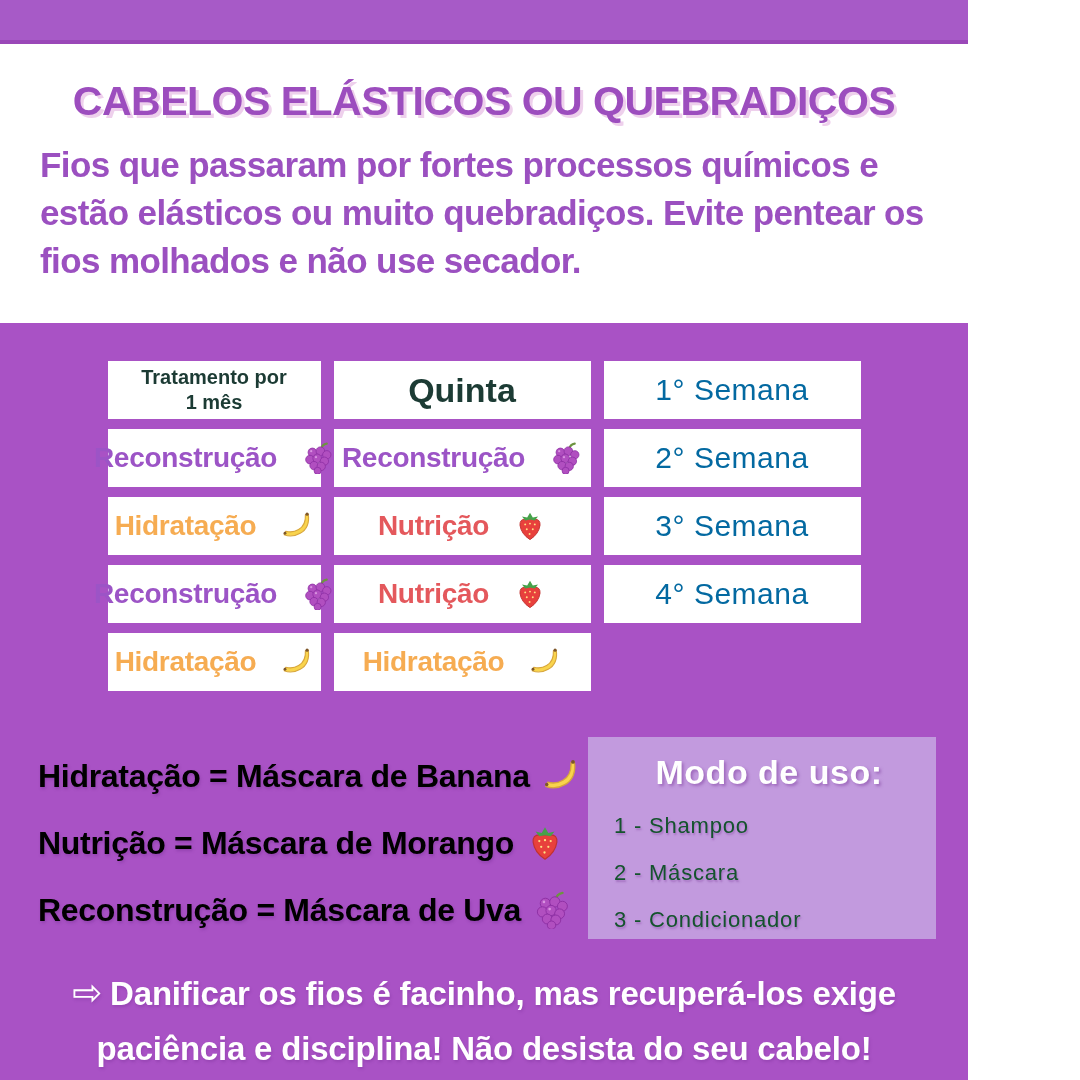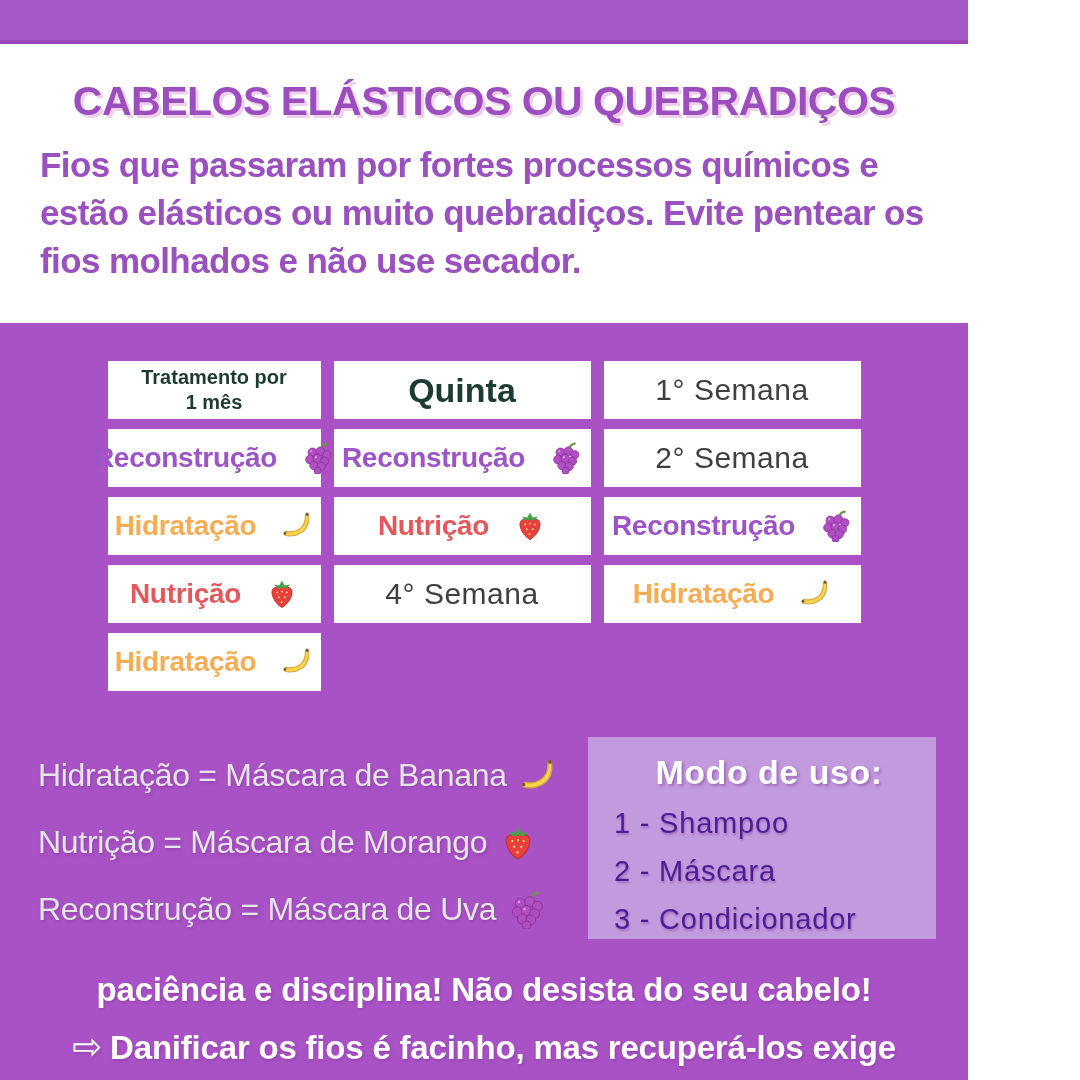--- a/index.html
+++ b/index.html
@@ -31,49 +31,49 @@
   }
   .cell{
     background:#ffffff;height:58px;
     display:flex;align-items:center;justify-content:center;
   }
   .cell.corner{
     font-weight:bold;font-size:20px;color:#1c3b34;
     text-align:center;white-space:pre-line;line-height:1.25;
   }
   .cell.day{font-size:34px;font-weight:bold;color:#1c3b34;}
-  .cell.week{font-size:30px;font-weight:400;color:#404040;letter-spacing:0.5px;}
+  .cell.week{font-size:30px;font-weight:400;color:#0369a1;letter-spacing:0.5px;}
   .cell.treat{gap:25px;font-weight:bold;font-size:28px;letter-spacing:-0.3px;}
 
   .fruit-icon{width:32px;height:32px;display:inline-block;flex:0 0 auto;}
   .fruit-icon svg{width:100%;height:100%;display:block;}
   .legend .fruit-icon{width:38px;height:38px;}
 
   
   .mid-row{
     display:flex;justify-content:space-between;align-items:flex-start;
     padding:0 32px 0 38px;margin-top:46px;
   }
   .legend{display:flex;flex-direction:column;gap:29px;padding-top:20px;}
   .legend-item{
-    display:flex;gap:12px;
-    color:#e5e5e5;font-weight:normal;font-size:32px;letter-spacing:-0.3px;
+    display:flex;align-items:center;gap:12px;
+    color:#000000;font-weight:bold;font-size:32px;letter-spacing:-0.3px;
     text-shadow:1px 2px 3px rgba(110,40,140,0.35);
   }
   .usage-box{
     width:348px;height:202px;box-sizing:border-box;
     padding:16px 12px 0 26px;background:#c29ade;
   }
   .usage-title{
     text-align:center;font-size:34px;font-weight:bold;color:#ffffff;
     letter-spacing:0.5px;margin-bottom:6px;
     text-shadow:2px 2px 3px rgba(140,80,170,0.65);
   }
   .usage-item{
-    font-size:29px;color:#4c1d95;margin-top:15px;letter-spacing:0.8px;
+    font-size:22px;color:#14532d;margin-top:21px;letter-spacing:0.8px;
     text-shadow:1px 2px 2px rgba(140,80,170,0.55);
   }
 
   
   .footer-message{margin-top:24px;text-align:center;}
   .footer-line{
     color:#ffffff;font-weight:bold;font-size:33px;line-height:1.64;
     letter-spacing:-0.2px;text-shadow:1px 2px 3px rgba(110,40,140,0.3);
   }
   .arrow{
@@ -167,20 +167,21 @@
                 <circle cx="20" cy="17" r="1.2"></circle>
                 <circle cx="26" cy="18" r="1.2"></circle>
                 <circle cx="16" cy="24" r="1.2"></circle>
                 <circle cx="23.5" cy="24" r="1.2"></circle>
                 <circle cx="19.5" cy="30" r="1.2"></circle>
               </g>
             </svg>
           </span>
       </div>
 
+      <div class="cell week">3° Semana</div>
       <div class="cell treat">
         <span style="color: rgb(156, 84, 198);">Reconstrução</span>
         <span class="fruit-icon">
             <svg viewBox="0 0 40 40" xmlns="http://www.w3.org/2000/svg">
               <path d="M24 9 Q25 3 31 2" stroke="#6d9440" stroke-width="2.6" fill="none" stroke-linecap="round"></path>
               <g fill="#b14fc0" stroke="#8d2fa3" stroke-width="1">
                 <circle cx="13" cy="13" r="5.4"></circle>
                 <circle cx="23" cy="11.5" r="5.4"></circle>
                 <circle cx="31" cy="16" r="5.2"></circle>
                 <circle cx="10" cy="22" r="5.4"></circle>
@@ -290,20 +291,20 @@
 
       <aside class="usage-box" style="background-color: rgb(194, 154, 222);">
         <div class="usage-title">Modo de uso:</div>
         <div class="usage-item">1 - Shampoo</div>
         <div class="usage-item">2 - Máscara</div>
         <div class="usage-item">3 - Condicionador</div>
       </aside>
     </div>
 
     <footer class="footer-message">
-      <div class="footer-line">paciência e disciplina! Não desista do seu cabelo!</div>
       <div class="footer-line">
         <span class="arrow">⇨</span><span>Danificar os fios é facinho, mas recuperá-los exige</span>
       </div>
+      <div class="footer-line">paciência e disciplina! Não desista do seu cabelo!</div>
     </footer>
 
   </main>
 </div>
 
 </body></html>

